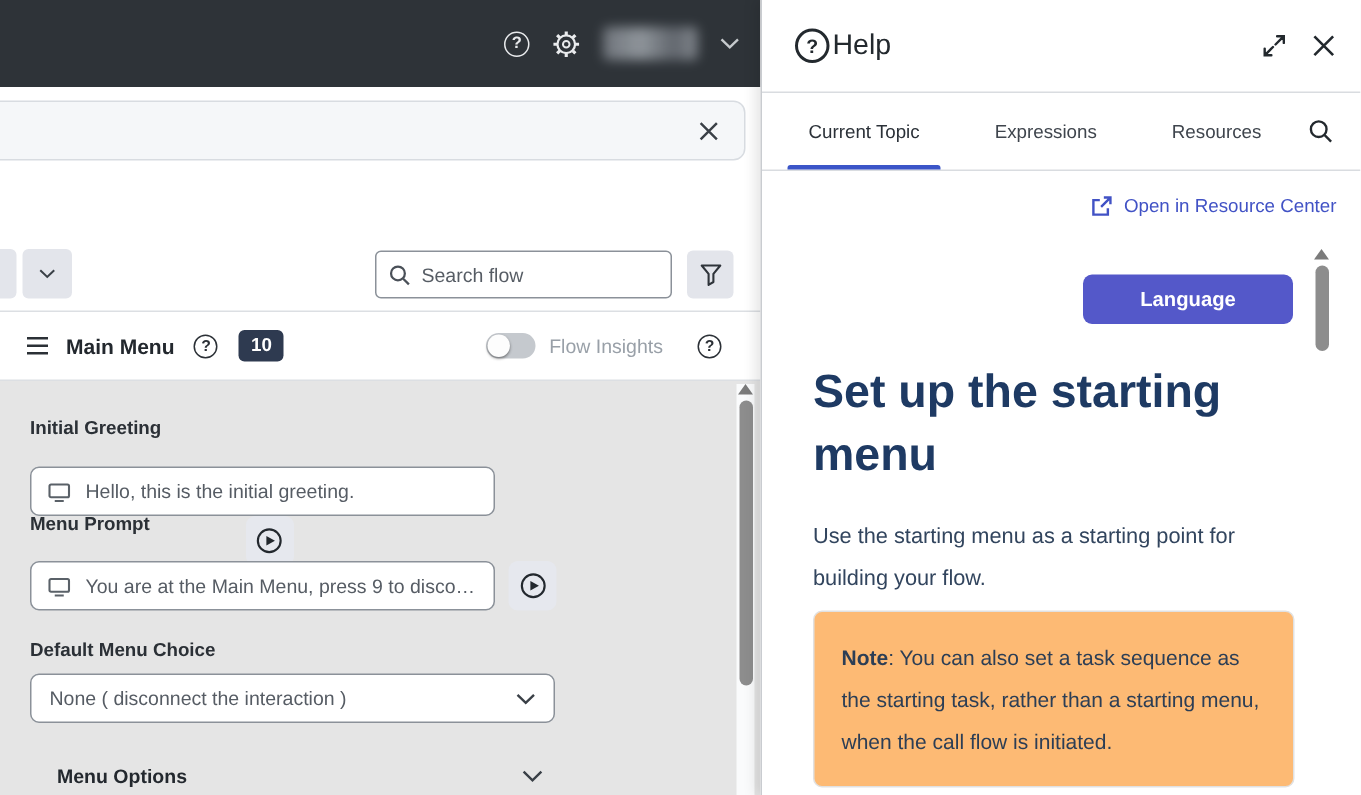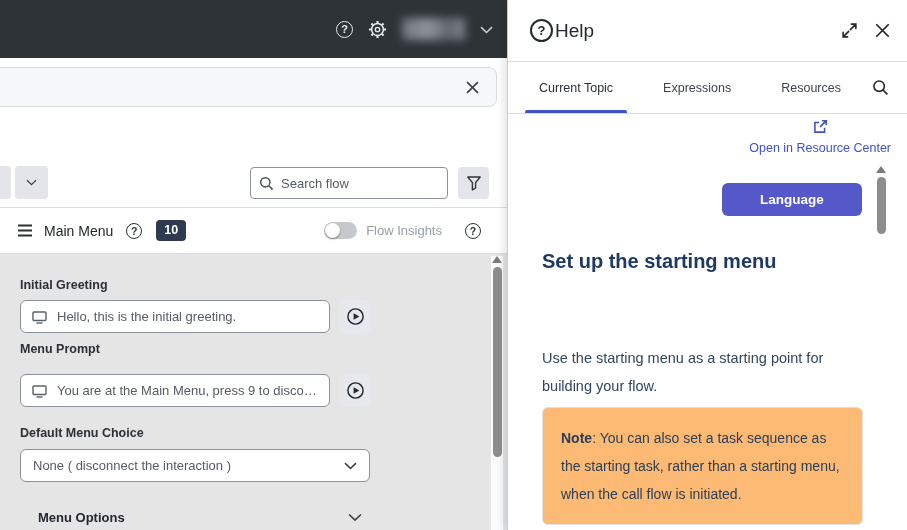--- a/index.html
+++ b/index.html
@@ -34,21 +34,21 @@
   .search-box svg { color:#4a5058; flex:0 0 auto; }
   .search-box input { border:0; outline:0; width:100%; font:13px "Liberation Sans",sans-serif; color:#2a2f35; background:transparent; }
   .search-box input::placeholder { color:#565c64; opacity:1; }
   .filter-btn { position:absolute; left:458px; top:4px; width:31px; height:32px;
     background:#e3e5eb; border-radius:4px; display:flex; align-items:center; justify-content:center; color:#2f343a; }
 
   .hdiv { position:absolute; left:0; width:507px; height:1px; background:#dcdfe3; }
 
   .menu-row { position:absolute; left:0; top:208px; width:507px; height:45px;
     display:flex; align-items:center; padding:0 26px 0 17px; }
-  .menu-row .title { font-size:14px; font-weight:normal; color:#23282e; margin-left:11px; }
+  .menu-row .title { font-size:14px; font-weight:bold; color:#23282e; margin-left:11px; }
   .qicon { width:16px; height:16px; border:1.5px solid #2b3036; border-radius:50%;
     color:#2b3036; font-size:10.5px; font-weight:bold; display:inline-flex;
     align-items:center; justify-content:center; flex:0 0 auto; }
   .menu-row .qicon { margin-left:13px; }
   .count-badge { margin-left:14px; background:#2e3a50; color:#fff; font-size:12.5px; font-weight:bold;
     padding:4px 8px; border-radius:4px; line-height:1; }
   .menu-row .spacer { flex:1; }
   .toggle { width:33px; height:17px; border-radius:9px; background:#c5c9ce; position:relative; }
   .toggle .knob { position:absolute; left:1px; top:1px; width:15px; height:15px; border-radius:50%;
     background:#fdfdfd; box-shadow:0 1px 2px rgba(0,0,0,.45); }
@@ -96,28 +96,28 @@
   .tab { position:relative; display:flex; align-items:center; padding:0 14px; font-size:12.5px;
     color:#3f454d; cursor:pointer; }
   .tab + .tab { margin-left:22px; }
   .tab.active { color:#2b3138; }
   .tab.active::after { content:""; position:absolute; left:0; right:0; bottom:0; height:3px;
     background:#3b55c8; border-radius:2px 2px 0 0; }
   .tabs-search { margin-left:auto; margin-right:18px; display:flex; align-items:center; color:#23292e; cursor:pointer; }
 
   .resource-row { height:46px; display:flex; align-items:center; justify-content:flex-end;
     padding-right:16px; }
-  .resource-link { display:flex; align-items:center; gap:7px; color:#4152c5; font-size:12.5px; cursor:pointer;flex-direction:column; }
+  .resource-link { display:flex; align-items:center; gap:7px; color:#4152c5; font-size:12.5px; cursor:pointer; }
 
   .help-content { position:absolute; left:0; top:160px; width:400px; height:370px; background:#fff; overflow:hidden; }
   .lang-btn { position:absolute; left:214px; top:23px; width:140px; height:33px; background:#5458c9;
     border:0; border-radius:6px; color:#fff; display:flex; align-items:center; justify-content:center;
     gap:9px; cursor:pointer;flex-direction:column; }
   .lang-btn .lbl { font-size:13.5px; font-weight:bold; font-family:"Liberation Sans",sans-serif; }
-  .article-h1 { position:absolute; left:34px; top:80px; width:285px; font-size:20px; line-height:42px;
+  .article-h1 { position:absolute; left:34px; top:80px; width:285px; font-size:31px; line-height:42px;
     font-weight:bold; color:#1e3a63; }
   .article-p { position:absolute; left:34px; top:184px; width:307px; font-size:14.5px; line-height:28px;
     color:#32455e; }
   .note-box { position:absolute; left:34px; top:247px; width:321px; background:#fdba74;
     border:1px solid #e1e1e1; border-radius:6px; padding:16px 18px; font-size:14px; line-height:28px;
     color:#2c3e55; }
   .note-box b { font-weight:bold; }
   .help-sb { right:21px; top:6px; width:12px; height:120px; }
   .help-sb .sb-thumb { height:57px; }
 </style>
@@ -195,21 +195,21 @@
         </span>
       <span class="toggle-label">Flow Insights</span>
       <span class="qicon">?</span>
     </div>
 
     <div class="hdiv" style="top:253px;"></div>
 
     <div class="body-area">
 
       <div class="f-label" style="top:24px;">Initial Greeting</div>
-      <div class="prompt-row" style="top:46px;">
+      <div class="prompt-row" style="top:57px;flex-direction:column;">
         <div class="prompt-field">
           <span class="micon">
             <svg width="17" height="16" viewBox="0 0 17 16" fill="none" stroke="currentColor" stroke-width="1.4">
               <rect x="2" y="3" width="13" height="8.5" rx="1"></rect>
               <path d="M5.5 14 h6"></path>
             </svg>
           </span>
           <span class="ptext">Hello, this is the initial greeting.</span>
         </div>
         <div class="play-btn">

